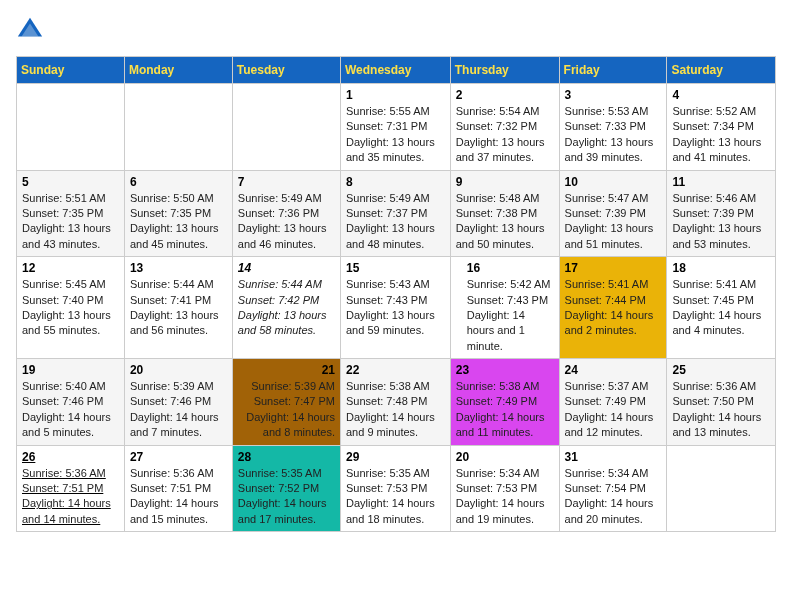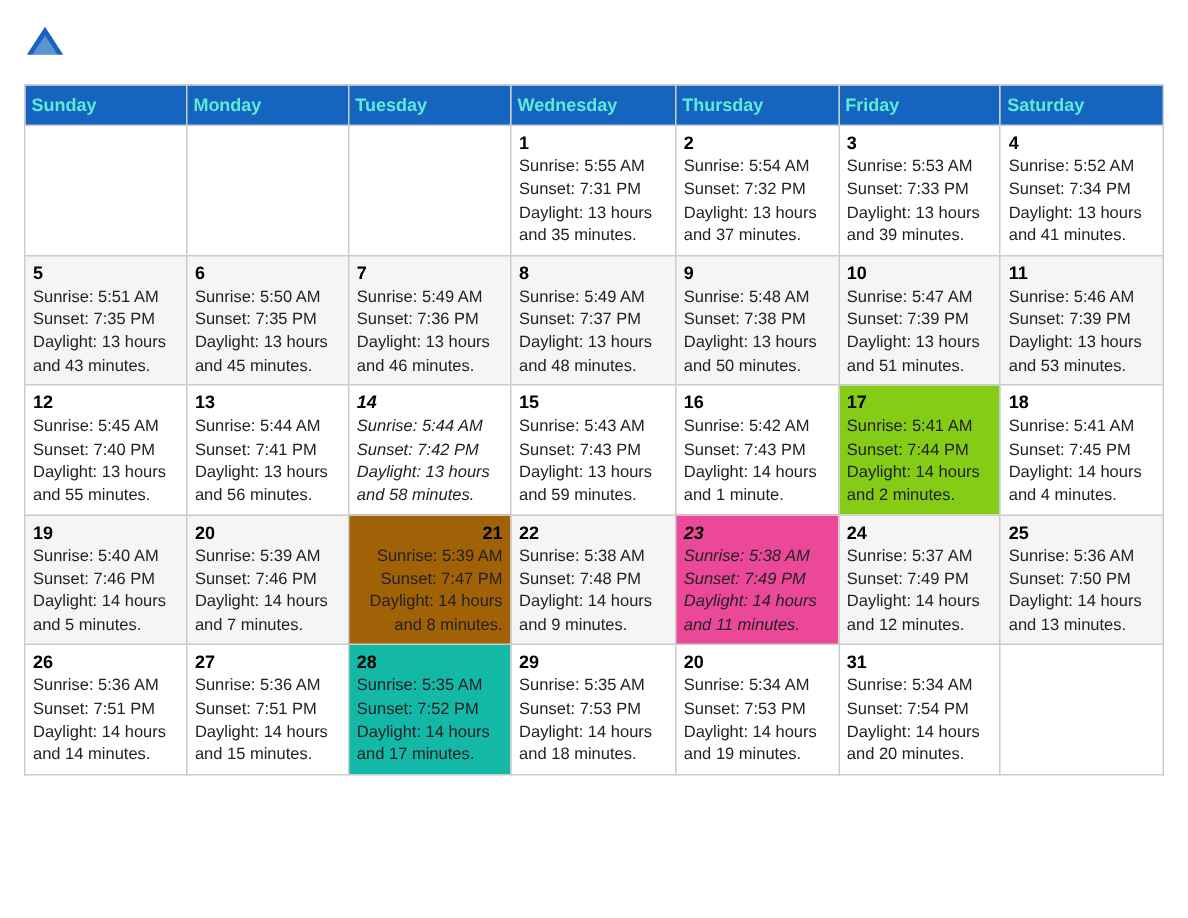--- a/index.html
+++ b/index.html
@@ -42,21 +42,21 @@
       font-size: 15px;
       color: #444;
     }
     .calendar {
       width: 100%;
       border-collapse: collapse;
       font-size: 11px;
     }
     .calendar th {
       background: #1565c0;
-      color: #5eead4;
+      color: #fde047;
       padding: 6px 4px;
       text-align: left;
       font-size: 12px;
       border: 1px solid #ccc;
     }
     .calendar td {
       border: 1px solid #ccc;
       vertical-align: top;
       padding: 4px 5px;
       width: 113px;
@@ -178,25 +178,25 @@
           <div class="day-detail">Sunrise: 5:44 AM<br>Sunset: 7:41 PM<br>Daylight: 13 hours and 56 minutes.</div>
         </td>
         <td style="background: rgb(255, 255, 255); font-style: italic;">
           <span class="day-num">14</span>
           <div class="day-detail">Sunrise: 5:44 AM<br>Sunset: 7:42 PM<br>Daylight: 13 hours and 58 minutes.</div>
         </td>
         <td style="background: rgb(255, 255, 255); margin-left: 24px;">
           <span class="day-num">15</span>
           <div class="day-detail">Sunrise: 5:43 AM<br>Sunset: 7:43 PM<br>Daylight: 13 hours and 59 minutes.</div>
         </td>
-        <td style="background: rgb(255, 255, 255);">
+        <td style="background: rgb(255, 255, 255); padding-left: 16px;">
           <span class="day-num">16</span>
           <div class="day-detail">Sunrise: 5:42 AM<br>Sunset: 7:43 PM<br>Daylight: 14 hours and 1 minute.</div>
         </td>
-        <td style="background: #84cc16;">
+        <td style="background: #eab308;">
           <span class="day-num">17</span>
           <div class="day-detail">Sunrise: 5:41 AM<br>Sunset: 7:44 PM<br>Daylight: 14 hours and 2 minutes.</div>
         </td>
         <td style="background: rgb(255, 255, 255);">
           <span class="day-num">18</span>
           <div class="day-detail">Sunrise: 5:41 AM<br>Sunset: 7:45 PM<br>Daylight: 14 hours and 4 minutes.</div>
         </td>
       </tr>
       <tr>
         <td style="background: rgb(245, 245, 245);">
@@ -208,35 +208,35 @@
           <div class="day-detail">Sunrise: 5:39 AM<br>Sunset: 7:46 PM<br>Daylight: 14 hours and 7 minutes.</div>
         </td>
         <td style="background: #a16207; text-align: right;">
           <span class="day-num">21</span>
           <div class="day-detail">Sunrise: 5:39 AM<br>Sunset: 7:47 PM<br>Daylight: 14 hours and 8 minutes.</div>
         </td>
         <td style="background: rgb(245, 245, 245); margin-left: 16px;">
           <span class="day-num">22</span>
           <div class="day-detail">Sunrise: 5:38 AM<br>Sunset: 7:48 PM<br>Daylight: 14 hours and 9 minutes.</div>
         </td>
-        <td style="background: #ec4899; font-style: italic;">
+        <td style="background: #d946ef;">
           <span class="day-num">23</span>
           <div class="day-detail">Sunrise: 5:38 AM<br>Sunset: 7:49 PM<br>Daylight: 14 hours and 11 minutes.</div>
         </td>
         <td style="background: rgb(245, 245, 245);">
           <span class="day-num">24</span>
           <div class="day-detail">Sunrise: 5:37 AM<br>Sunset: 7:49 PM<br>Daylight: 14 hours and 12 minutes.</div>
         </td>
         <td style="background: rgb(245, 245, 245);">
           <span class="day-num">25</span>
           <div class="day-detail">Sunrise: 5:36 AM<br>Sunset: 7:50 PM<br>Daylight: 14 hours and 13 minutes.</div>
         </td>
       </tr>
       <tr>
-        <td style="background: rgb(255, 255, 255);">
+        <td style="background: rgb(255, 255, 255); text-decoration: underline;">
           <span class="day-num">26</span>
           <div class="day-detail">Sunrise: 5:36 AM<br>Sunset: 7:51 PM<br>Daylight: 14 hours and 14 minutes.</div>
         </td>
         <td style="background: rgb(255, 255, 255);">
           <span class="day-num">27</span>
           <div class="day-detail">Sunrise: 5:36 AM<br>Sunset: 7:51 PM<br>Daylight: 14 hours and 15 minutes.</div>
         </td>
         <td style="background: #14b8a6;">
           <span class="day-num">28</span>
           <div class="day-detail">Sunrise: 5:35 AM<br>Sunset: 7:52 PM<br>Daylight: 14 hours and 17 minutes.</div>

